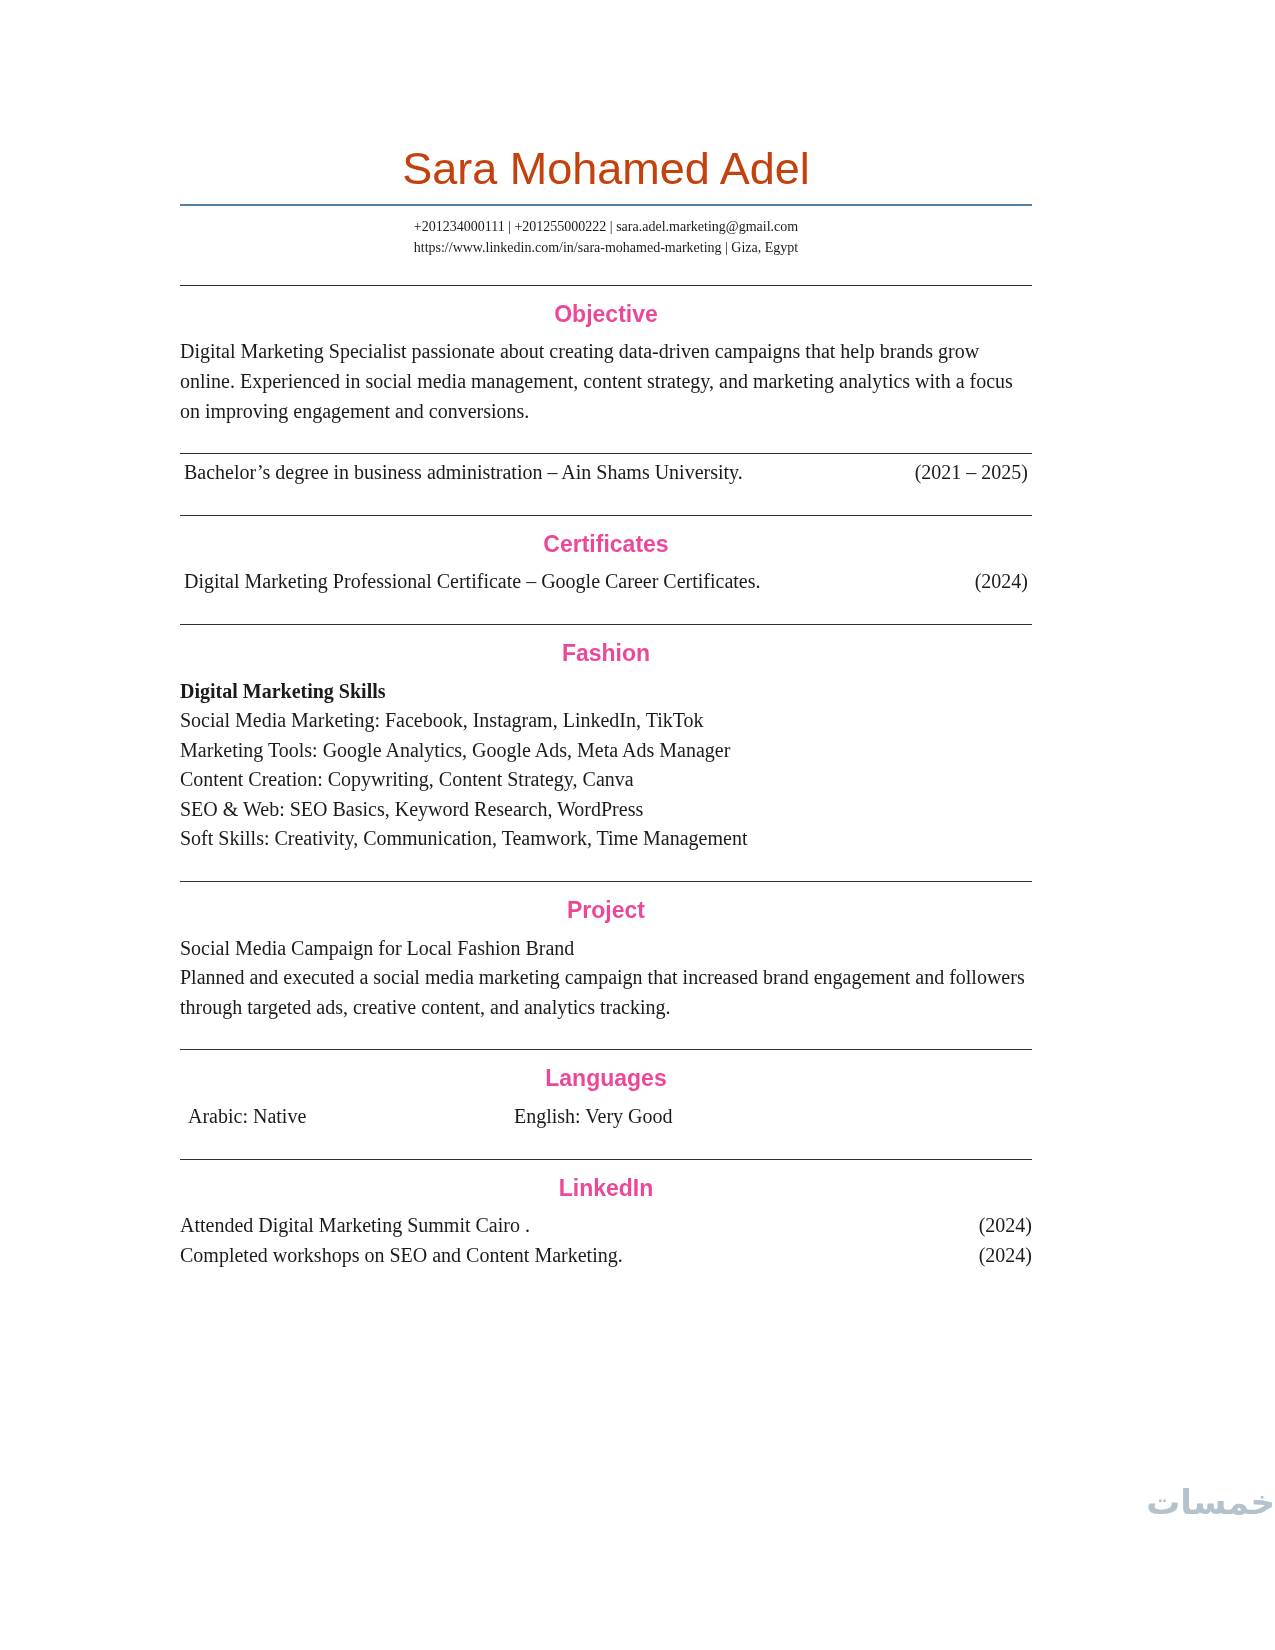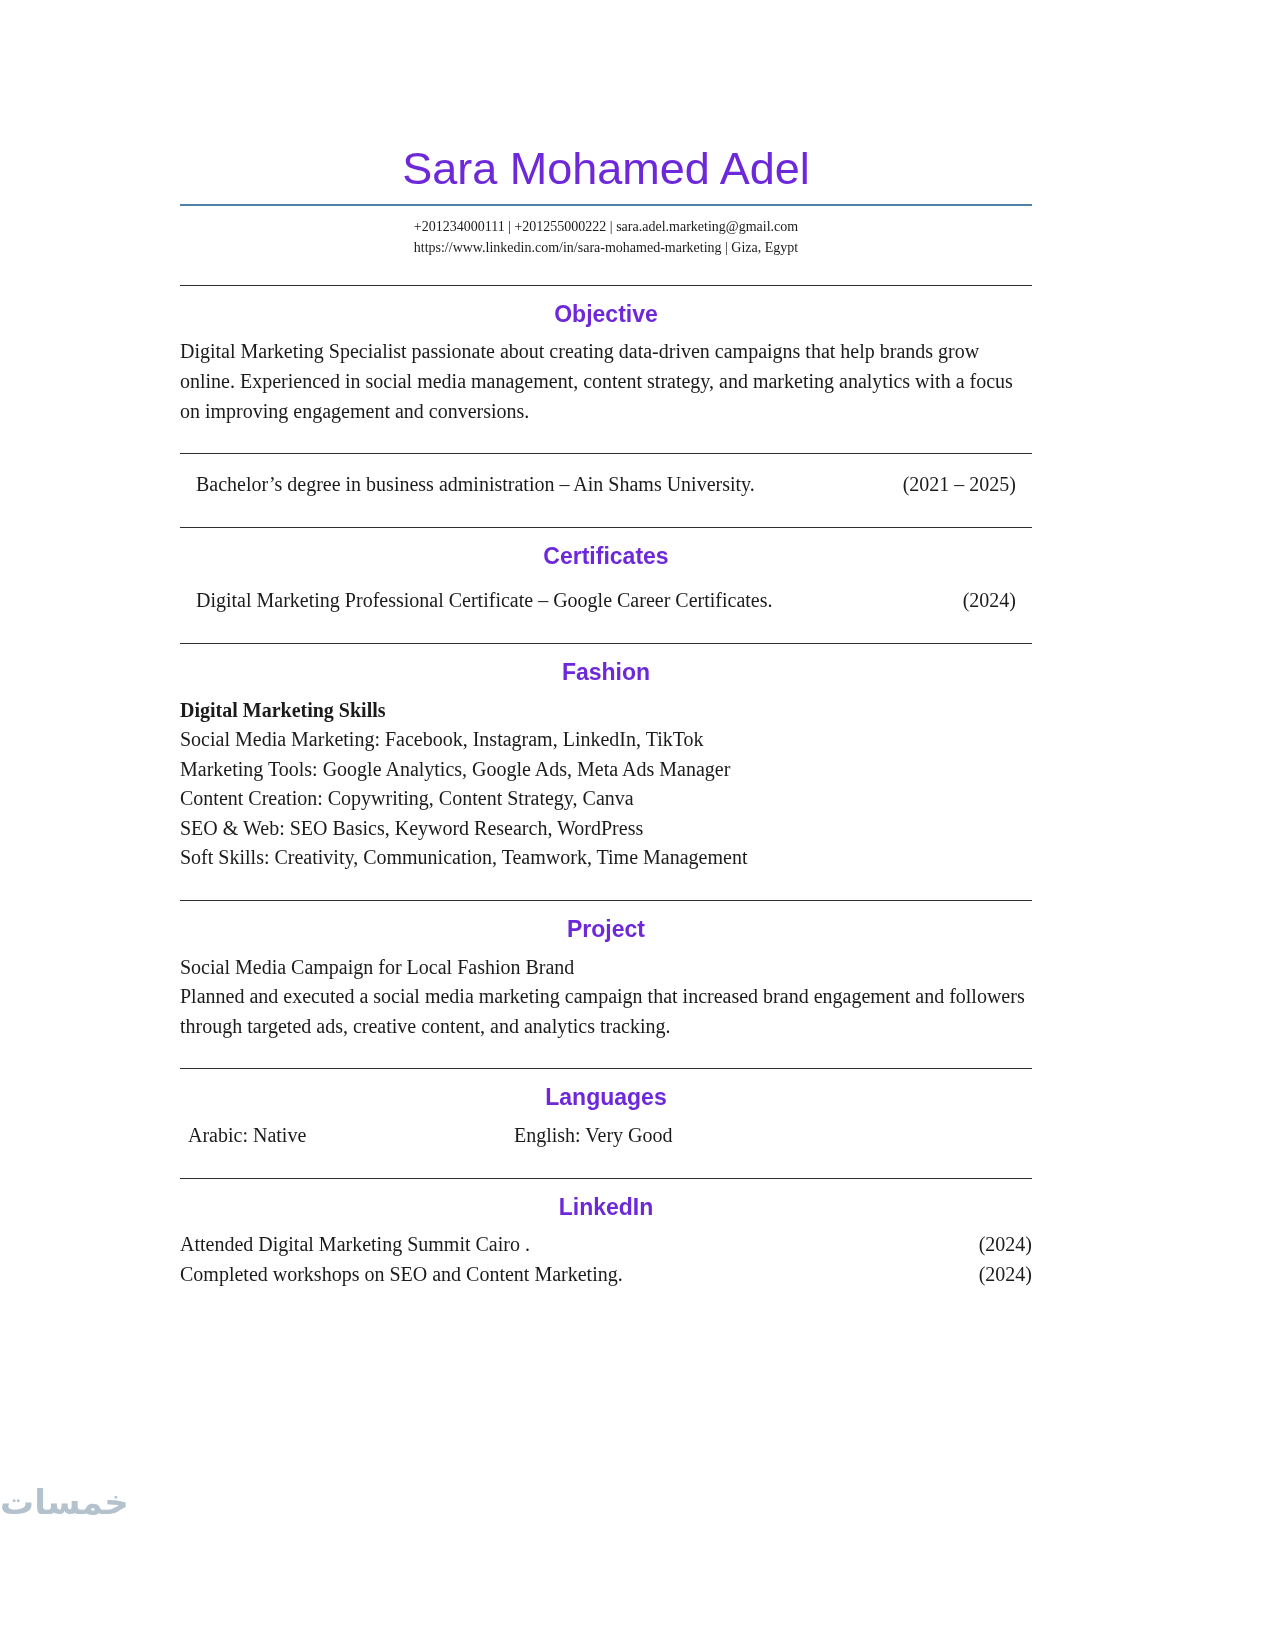--- a/index.html
+++ b/index.html
@@ -4,40 +4,40 @@
 <style>
   html,body{margin:0;padding:0;background:#ffffff;}
   .page{
     width:1275px;height:1650px;position:relative;background:#ffffff;
     font-family:"Liberation Serif", serif;color:#1b1b1b;overflow:hidden;
     margin:0 auto;
   }
   .content{padding:143px 243px 0 180px;}
   .name{
     font-family:"Liberation Sans", sans-serif;font-weight:400;
-    font-size:45px;color:#6d28d9;text-align:center;margin:0;line-height:1.15;
+    font-size:45px;color:#c2410c;text-align:center;margin:0;line-height:1.15;
   }
   .title-rule{border-bottom:2px solid #4f81a9;height:0;margin-top:9px;}
   .contact{text-align:center;font-size:14px;margin:0;line-height:1.5;}
   .contact.first{margin-top:10px;}
   .divider{border-bottom:1.5px solid #2f2f2f;height:0;margin-top:27px;}
   .sec-title{
     font-family:"Liberation Sans", sans-serif;font-weight:700;
-    font-size:23px;color:#6d28d9;text-align:center;margin:15px 0 9px 0;line-height:1.2;
+    font-size:23px;color:#ec4899;text-align:center;margin:15px 0 9px 0;line-height:1.2;
   }
   .body-text{font-size:20px;line-height:1.48;margin:0;}
-  .row{display:flex;justify-content:space-between;font-size:20px;line-height:1.48;margin:16px;}
+  .row{display:flex;justify-content:space-between;font-size:20px;line-height:1.48;margin:4px;}
   .row .date{white-space:nowrap;padding-left:20px;}
   .skill-line{font-size:20px;line-height:1.48;margin:0;}
   .bold{font-weight:700;}
   .lang-row{display:flex;font-size:20px;line-height:1.48;margin:8px;}
   .lang-left{width:326px;flex:0 0 auto;}
   .activity-row{margin:0;align-items:center;}
   .watermark{
-    position:absolute;left:0;right:0;top:1482px;text-align:left;
+    position:absolute;left:0;right:0;top:1482px;text-align:right;
     font-family:"DejaVu Sans", sans-serif;font-weight:700;
     font-size:34px;color:#b3c2cc;letter-spacing:1px;
   }
 </style>
 </head>
 <body>
 
 <div class="page">
   <div class="content">
 

